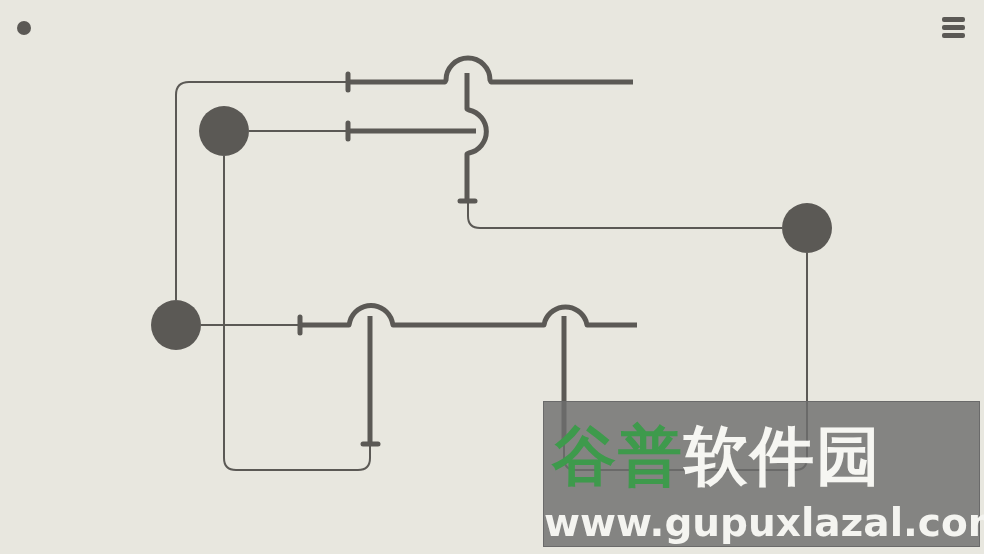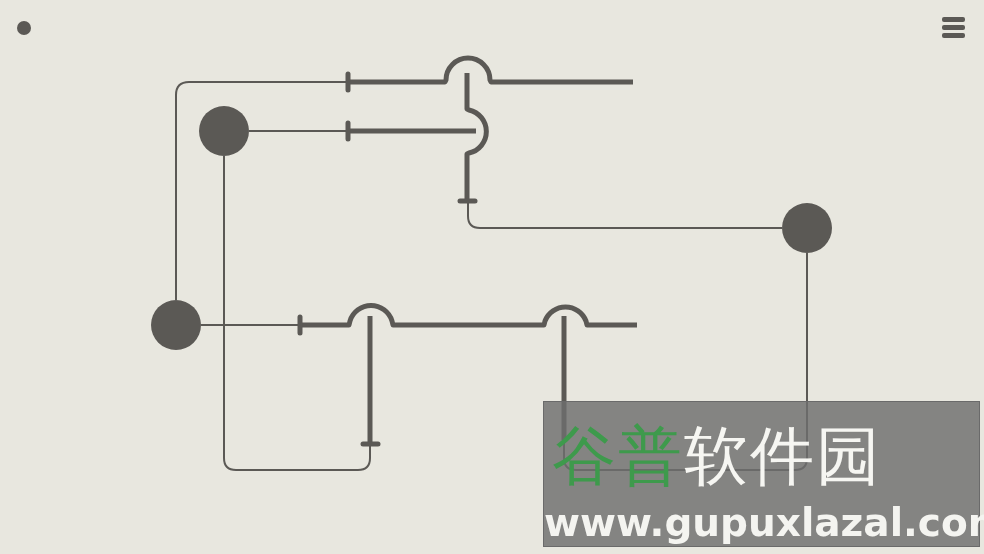--- a/index.html
+++ b/index.html
@@ -19,21 +19,21 @@
       position:absolute; left:17px; top:21px; width:14px; height:14px; border-radius:50%;
       background:#5b5955;
     }
     .watermark {
       position:absolute; left:543px; top:401px; width:437px; height:146px;
       background:rgba(110,110,110,0.82);
       border:1px solid #6a6a6a;
       box-sizing:border-box;
     }
     .wm-cn {
-      position:absolute; left:8px; top:14px; font-size:64px; font-weight:normal; letter-spacing:2px;
+      position:absolute; left:8px; top:14px; font-size:64px; font-weight:bold; letter-spacing:2px;
       white-space:nowrap; line-height:80px;
     }
     .wm-cn .green { color:#3e9a4c; }
     .wm-cn .white { color:#f6f6f2; }
     .wm-url {
       position:absolute; left:0px; top:98px; width:437px; text-align:center;
       font-size:39px; font-weight:bold; color:#f4f4f0; line-height:46px; white-space:nowrap;
     }
   </style>
 </head>

